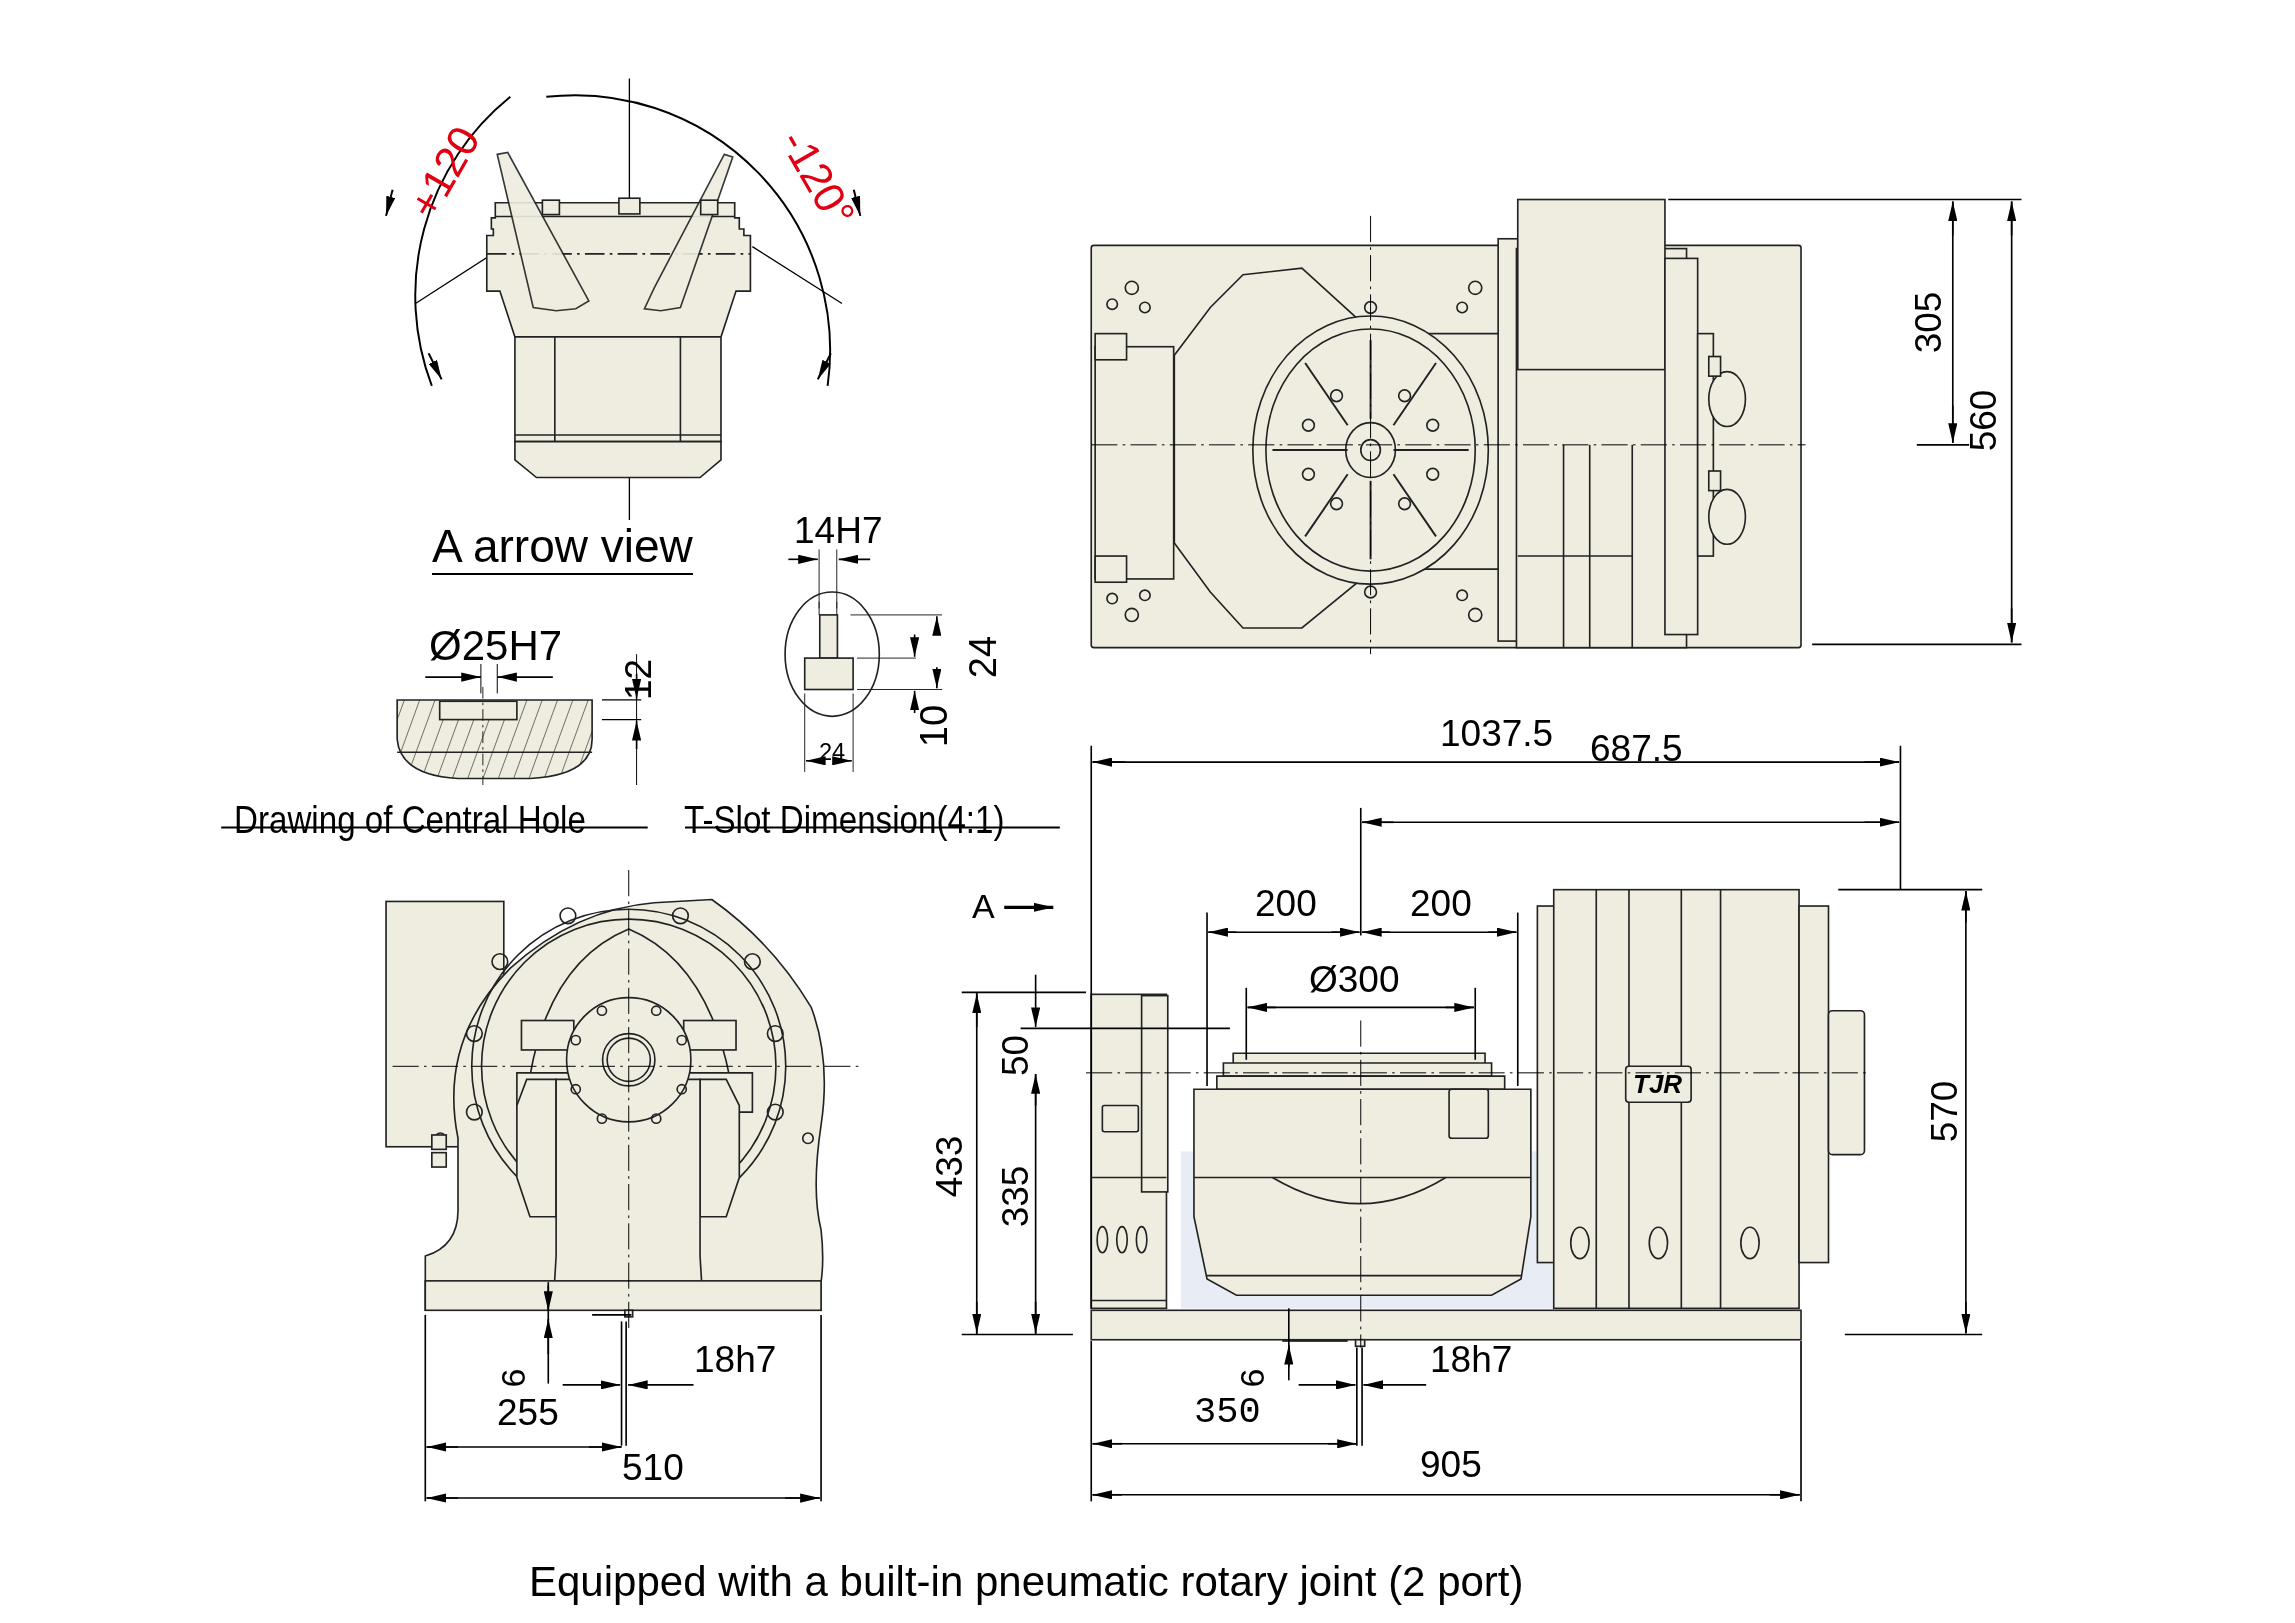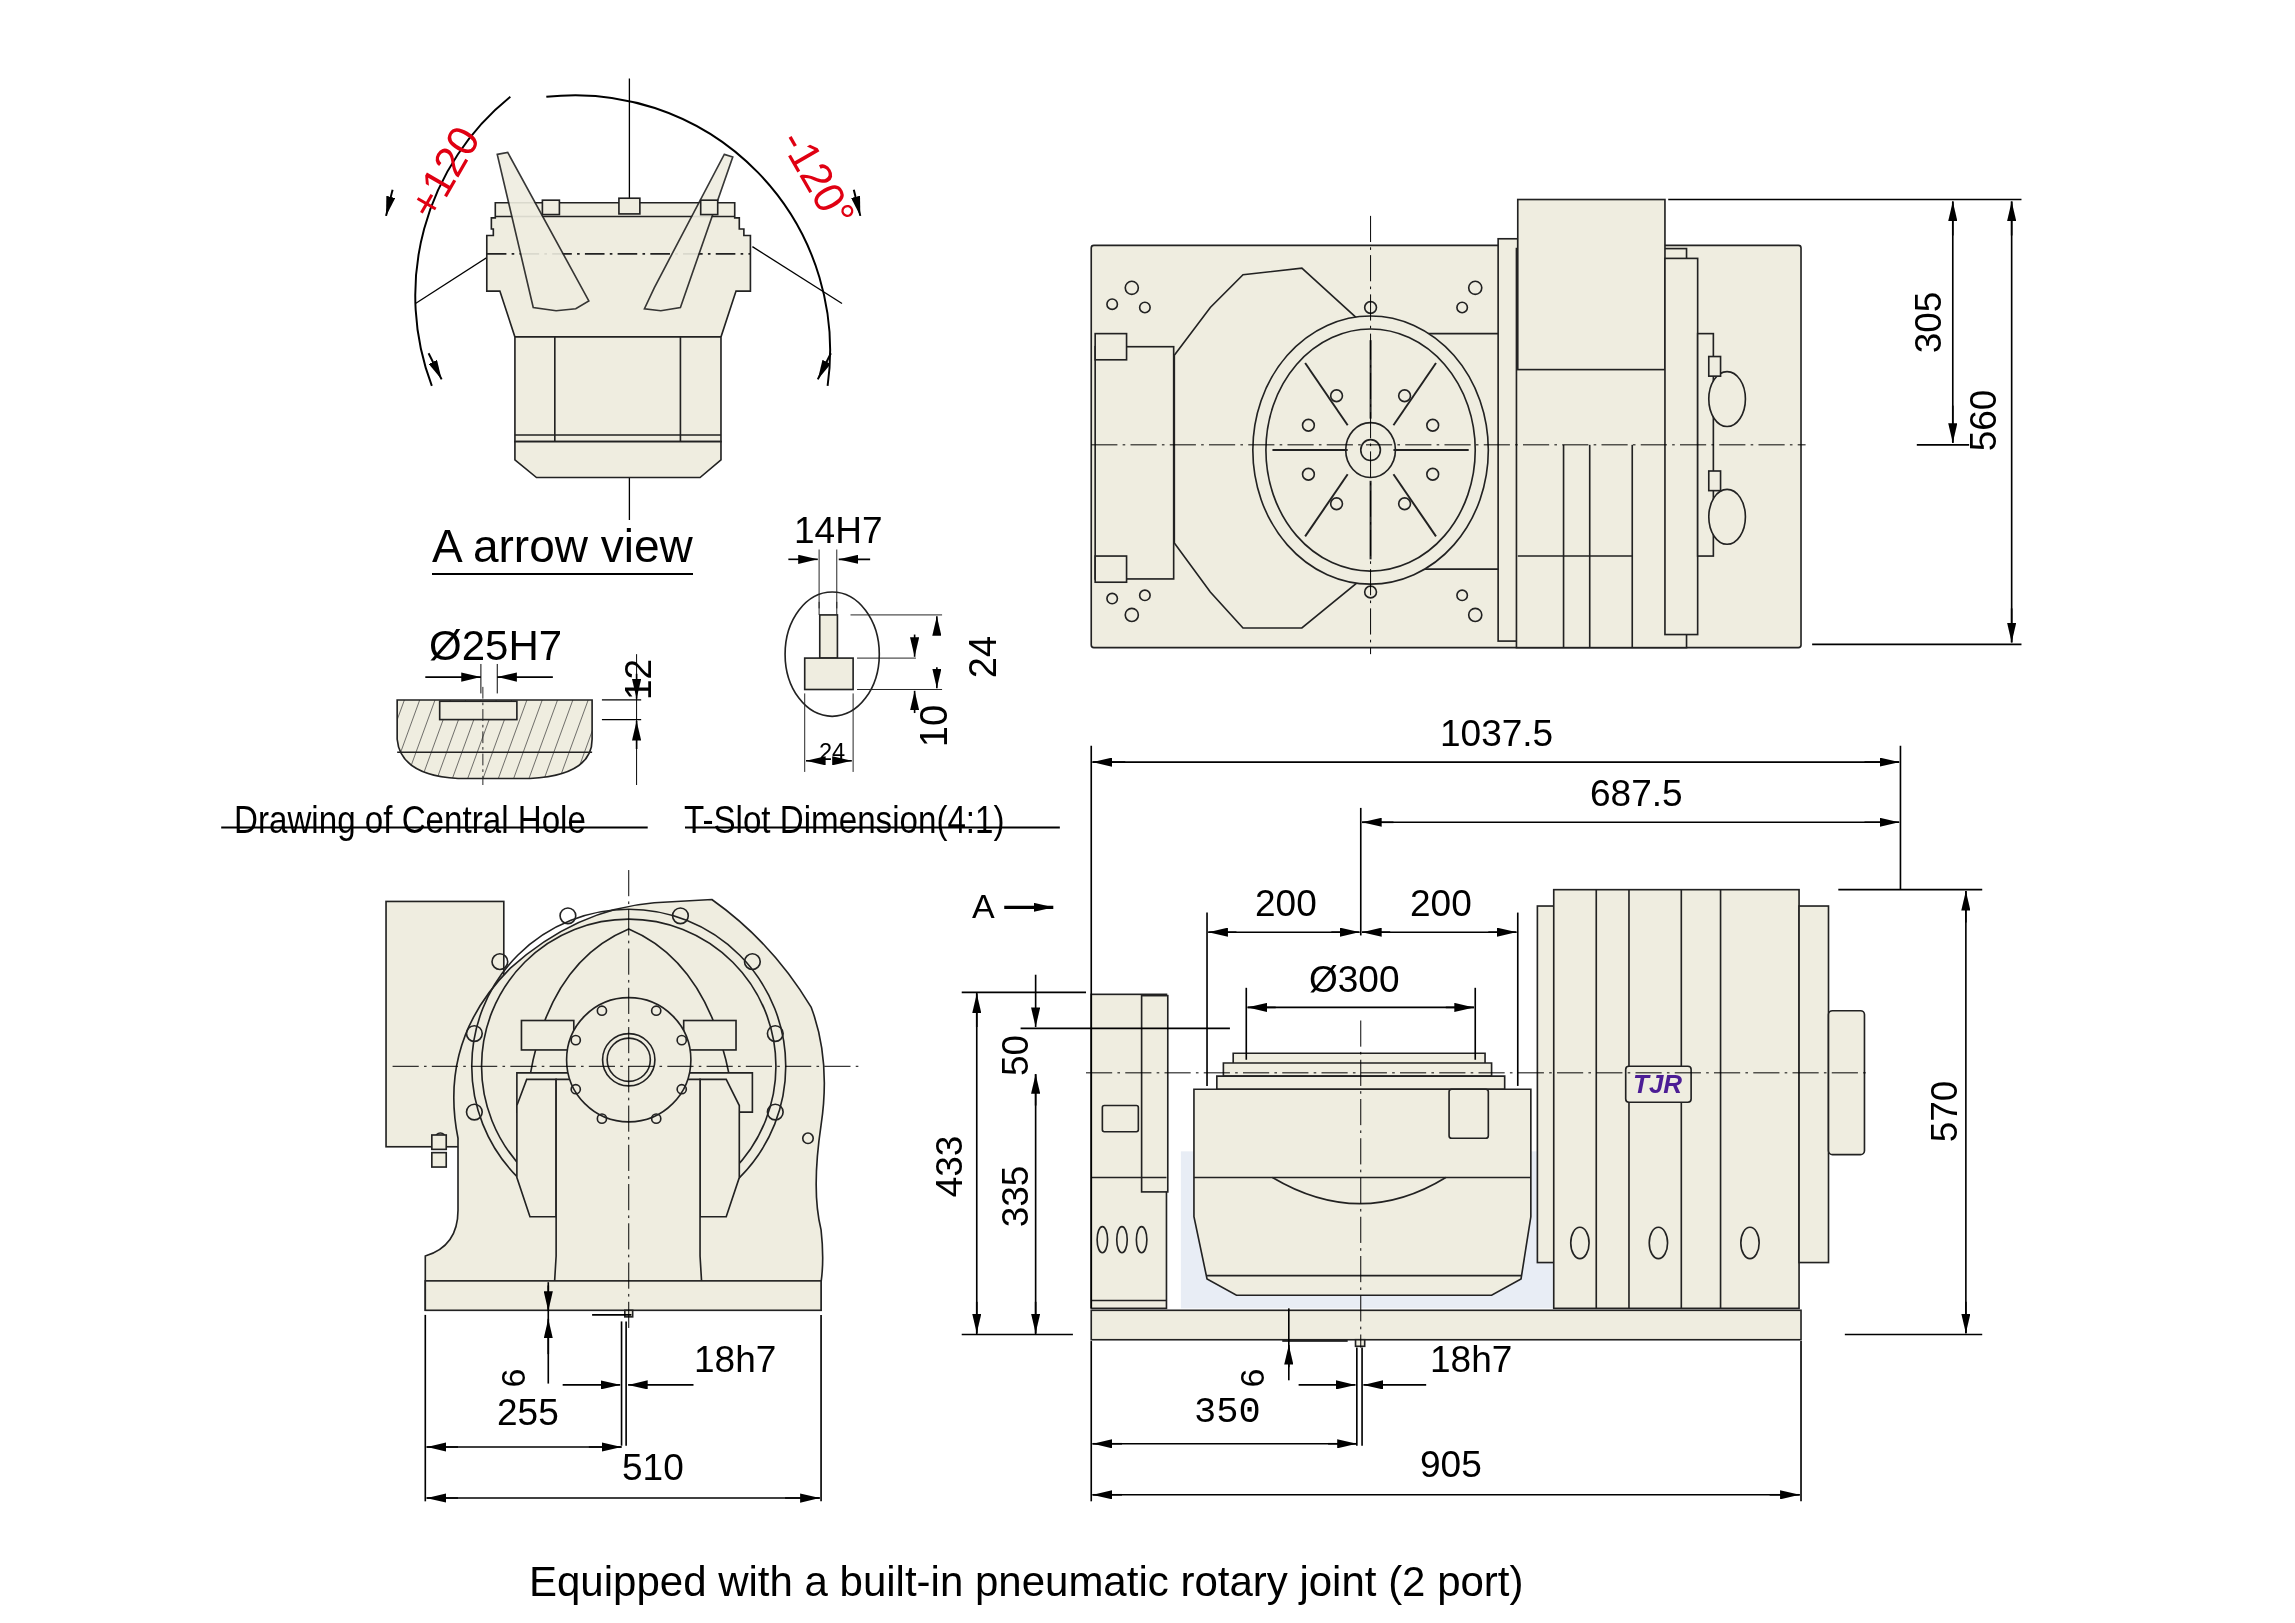--- a/index.html
+++ b/index.html
@@ -348,30 +348,30 @@
 <div class="lbl vert" style="left:913px;top:707px;font-size:38px;">10</div>
 <div class="lbl" style="left:819px;top:741px;font-size:23.6px;">24</div>
 
 <div class="lbl" style="left:234px;top:800px;font-size:39px;transform:scaleX(0.85);transform-origin:left top;">Drawing of Central Hole</div>
 <div class="lbl" style="left:684px;top:800px;font-size:39px;transform:scaleX(0.85);transform-origin:left top;">T-Slot Dimension(4:1)</div>
 
 <div class="lbl vert" style="left:1898px;top:304px;font-size:37px;">305</div>
 <div class="lbl vert" style="left:1953px;top:402px;font-size:37px;">560</div>
 
 <div class="lbl" style="left:1440px;top:715px;font-size:37px;text-align:center;">1037.5</div>
-<div class="lbl" style="left:1590px;top:775px;font-size:37px;">687.5</div>
+<div class="lbl" style="left:1590px;top:730px;font-size:37px;">687.5</div>
 <div class="lbl" style="left:972px;top:889px;font-size:34px;">A</div>
 <div class="lbl" style="left:1255px;top:885px;font-size:37px;">200</div>
 <div class="lbl" style="left:1410px;top:885px;font-size:37px;">200</div>
 <div class="lbl" style="left:1309px;top:961px;font-size:37px;">Ø300</div>
 <div class="lbl vert" style="left:995px;top:1037px;font-size:37px;">50</div>
 <div class="lbl vert" style="left:919px;top:1148px;font-size:37px;">433</div>
 <div class="lbl vert" style="left:985px;top:1178px;font-size:37px;">335</div>
 <div class="lbl vert" style="left:1914px;top:1093px;font-size:37px;">570</div>
-<div class="lbl" style="left:1633px;top:1071px;font-size:26px;font-style:italic;font-weight:bold;color:#4c1d95;">TJR</div>
+<div class="lbl" style="left:1633px;top:1071px;font-size:26px;font-style:italic;font-weight:bold;color:#000000;">TJR</div>
 
 <div class="lbl vert" style="left:1243px;top:1361px;font-size:34px;">6</div>
 <div class="lbl" style="left:1430px;top:1341px;font-size:37px;">18h7</div>
 <div class="lbl" style="left:1194px;top:1394px;font-size:37px;font-family:Liberation Mono, monospace;">350</div>
 <div class="lbl" style="left:1420px;top:1446px;font-size:37px;">905</div>
 
 <div class="lbl vert" style="left:504px;top:1361px;font-size:34px;">6</div>
 <div class="lbl" style="left:694px;top:1341px;font-size:37px;">18h7</div>
 <div class="lbl" style="left:497px;top:1394px;font-size:37px;">255</div>
 <div class="lbl" style="left:622px;top:1449px;font-size:37px;">510</div>

